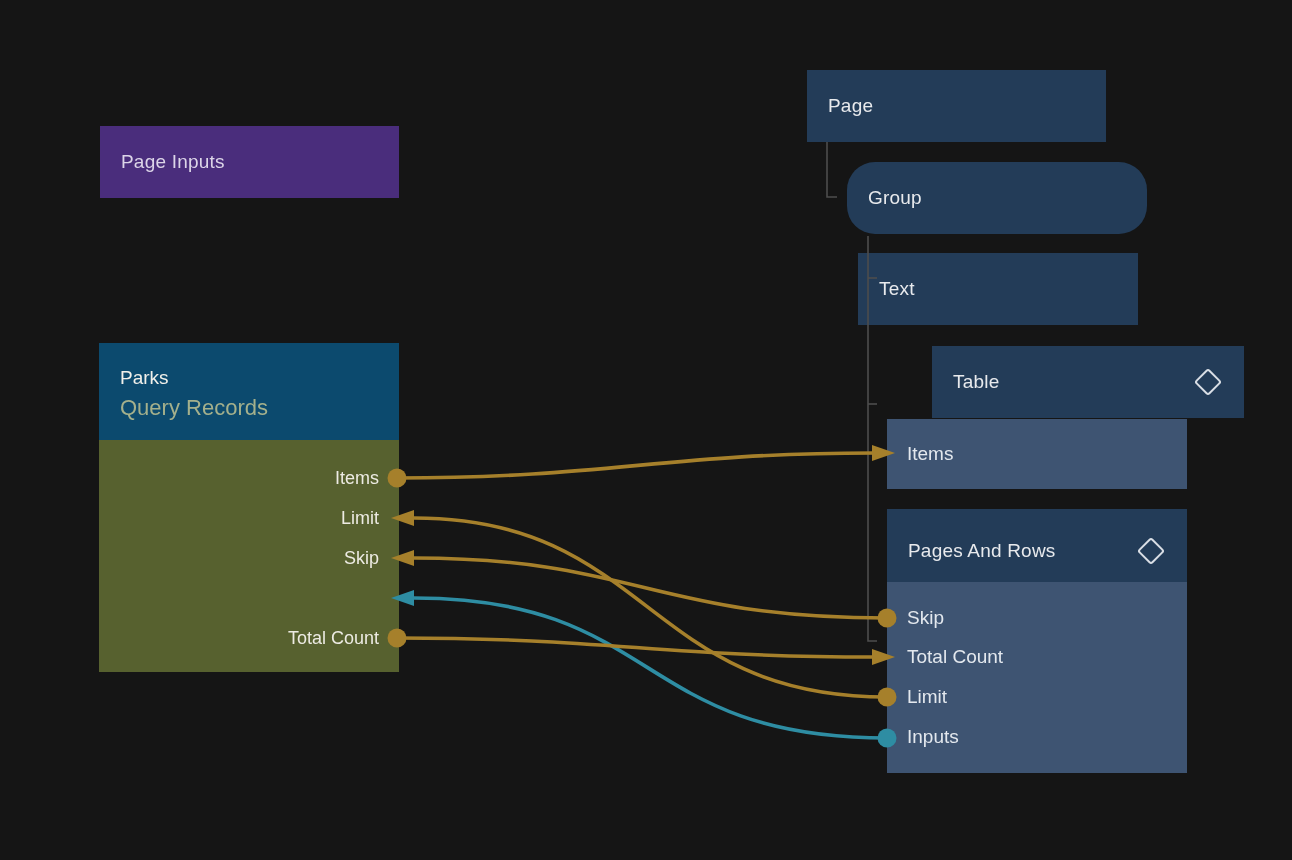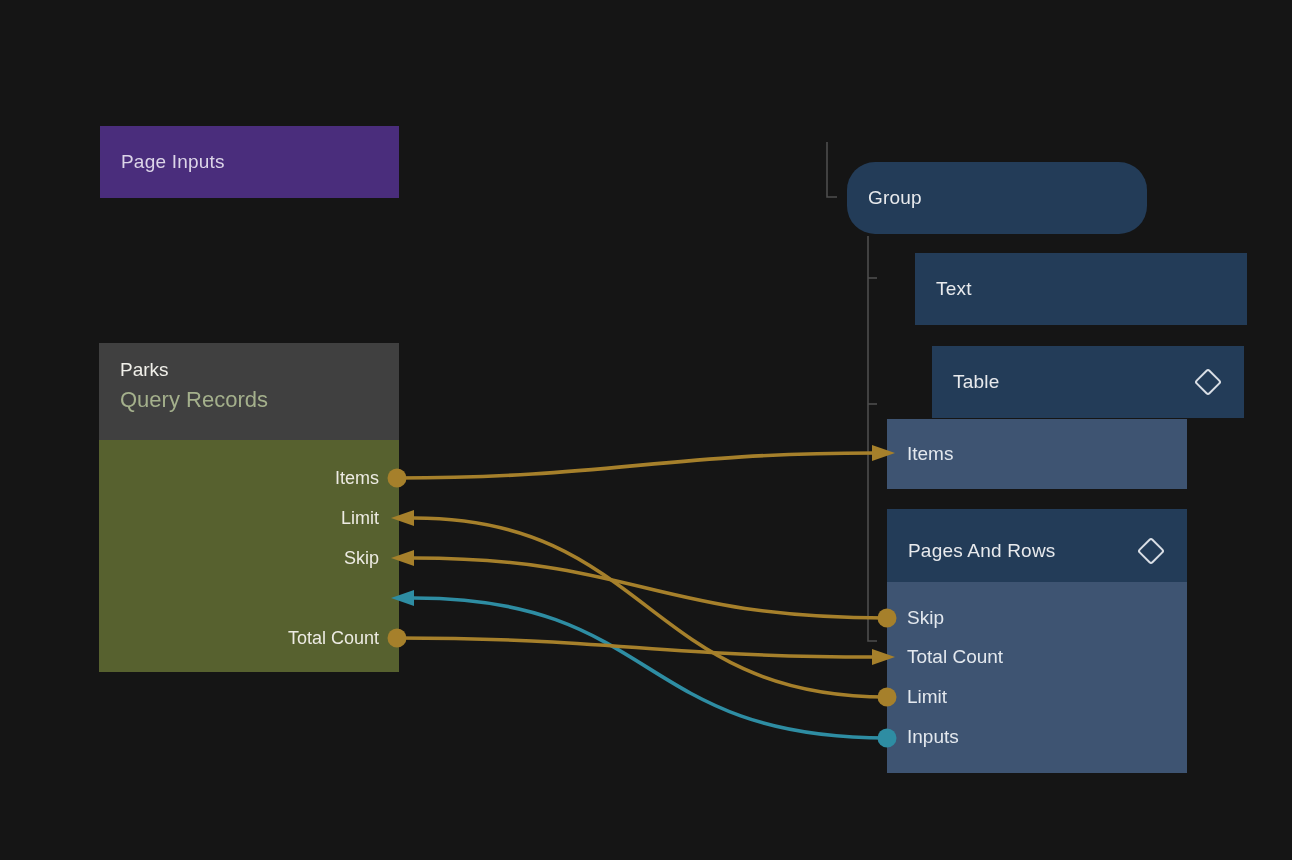--- a/index.html
+++ b/index.html
@@ -12,33 +12,33 @@
   .node{position:absolute;box-sizing:border-box;}
   .hdr-label{
     font-size:19px;color:#e8eaed;letter-spacing:.2px;
     position:absolute;left:21px;top:0;bottom:0;display:flex;align-items:center;
   }
   
   .page-inputs{left:100px;top:126px;width:299px;height:72px;background:#4a2d7c;}
   .page-inputs .hdr-label{color:#dcd5e8;}
   
   .parks{left:99px;top:343px;width:300px;height:329px;}
-  .parks-header{position:absolute;left:0;top:0;width:100%;height:97px;background:#404040;
-    padding:12px 0 0 21px;box-sizing:border-box;}
+  .parks-header{position:absolute;left:0;top:0;width:100%;height:97px;background:#0c4a6e;
+    padding:20px 0 0 21px;box-sizing:border-box;}
   .parks-title{font-size:19px;color:#f1f0ea;line-height:30px;}
   .parks-subtitle{font-size:22px;color:#a4b08c;line-height:30px;}
   .parks-body{position:absolute;left:0;top:97px;width:100%;height:232px;background:#57612f;}
   .port-row{position:absolute;left:0;right:20px;height:40px;line-height:40px;
     text-align:right;font-size:18px;color:#edebe3;}
   
   .blue{background:#233c58;}
   .blue-light{background:#3e5472;}
   .n-page {left:807px;top:70px; width:299px;height:72px;}
   .n-group{left:847px;top:162px;width:300px;height:72px;border-radius:28px;}
-  .n-text {left:915px;top:253px;width:332px;height:72px;text-align:right;}
+  .n-text {left:858px;top:253px;width:280px;height:72px;text-align:right;}
   .n-table{left:932px;top:346px;width:312px;height:72px;}
   .n-table-items{left:887px;top:419px;width:300px;height:70px;}
   .n-pages{left:887px;top:509px;width:300px;height:84px;}
   .n-pages-body{left:887px;top:582px;width:300px;height:191px;}
   .row-label{position:absolute;left:20px;height:40px;line-height:40px;font-size:19px;color:#e3e8ee;}
   .item-label{position:absolute;left:20px;top:0;bottom:0;display:flex;align-items:center;
     font-size:19px;color:#e3e8ee;}
   .diamond{
     position:absolute;right:26px;top:50%;width:16px;height:16px;
     border:2.4px solid #d9dee5;border-radius:3px;
@@ -61,20 +61,23 @@
       <div class="parks-subtitle">Query Records</div>
     </div>
     <div class="parks-body">
       <div class="port-row" style="top:18px">Items</div>
       <div class="port-row" style="top:58px">Limit</div>
       <div class="port-row" style="top:98px">Skip</div>
       <div class="port-row" style="top:178px">Total Count</div>
     </div>
   </div>
 
+  <div class="node blue n-page">
+    <div class="hdr-label">Page</div>
+  </div>
 
   <div class="node blue n-group">
     <div class="hdr-label">Group</div>
   </div>
 
   <div class="node blue n-text">
     <div class="hdr-label">Text</div>
   </div>
 
   <div class="node blue n-table">

